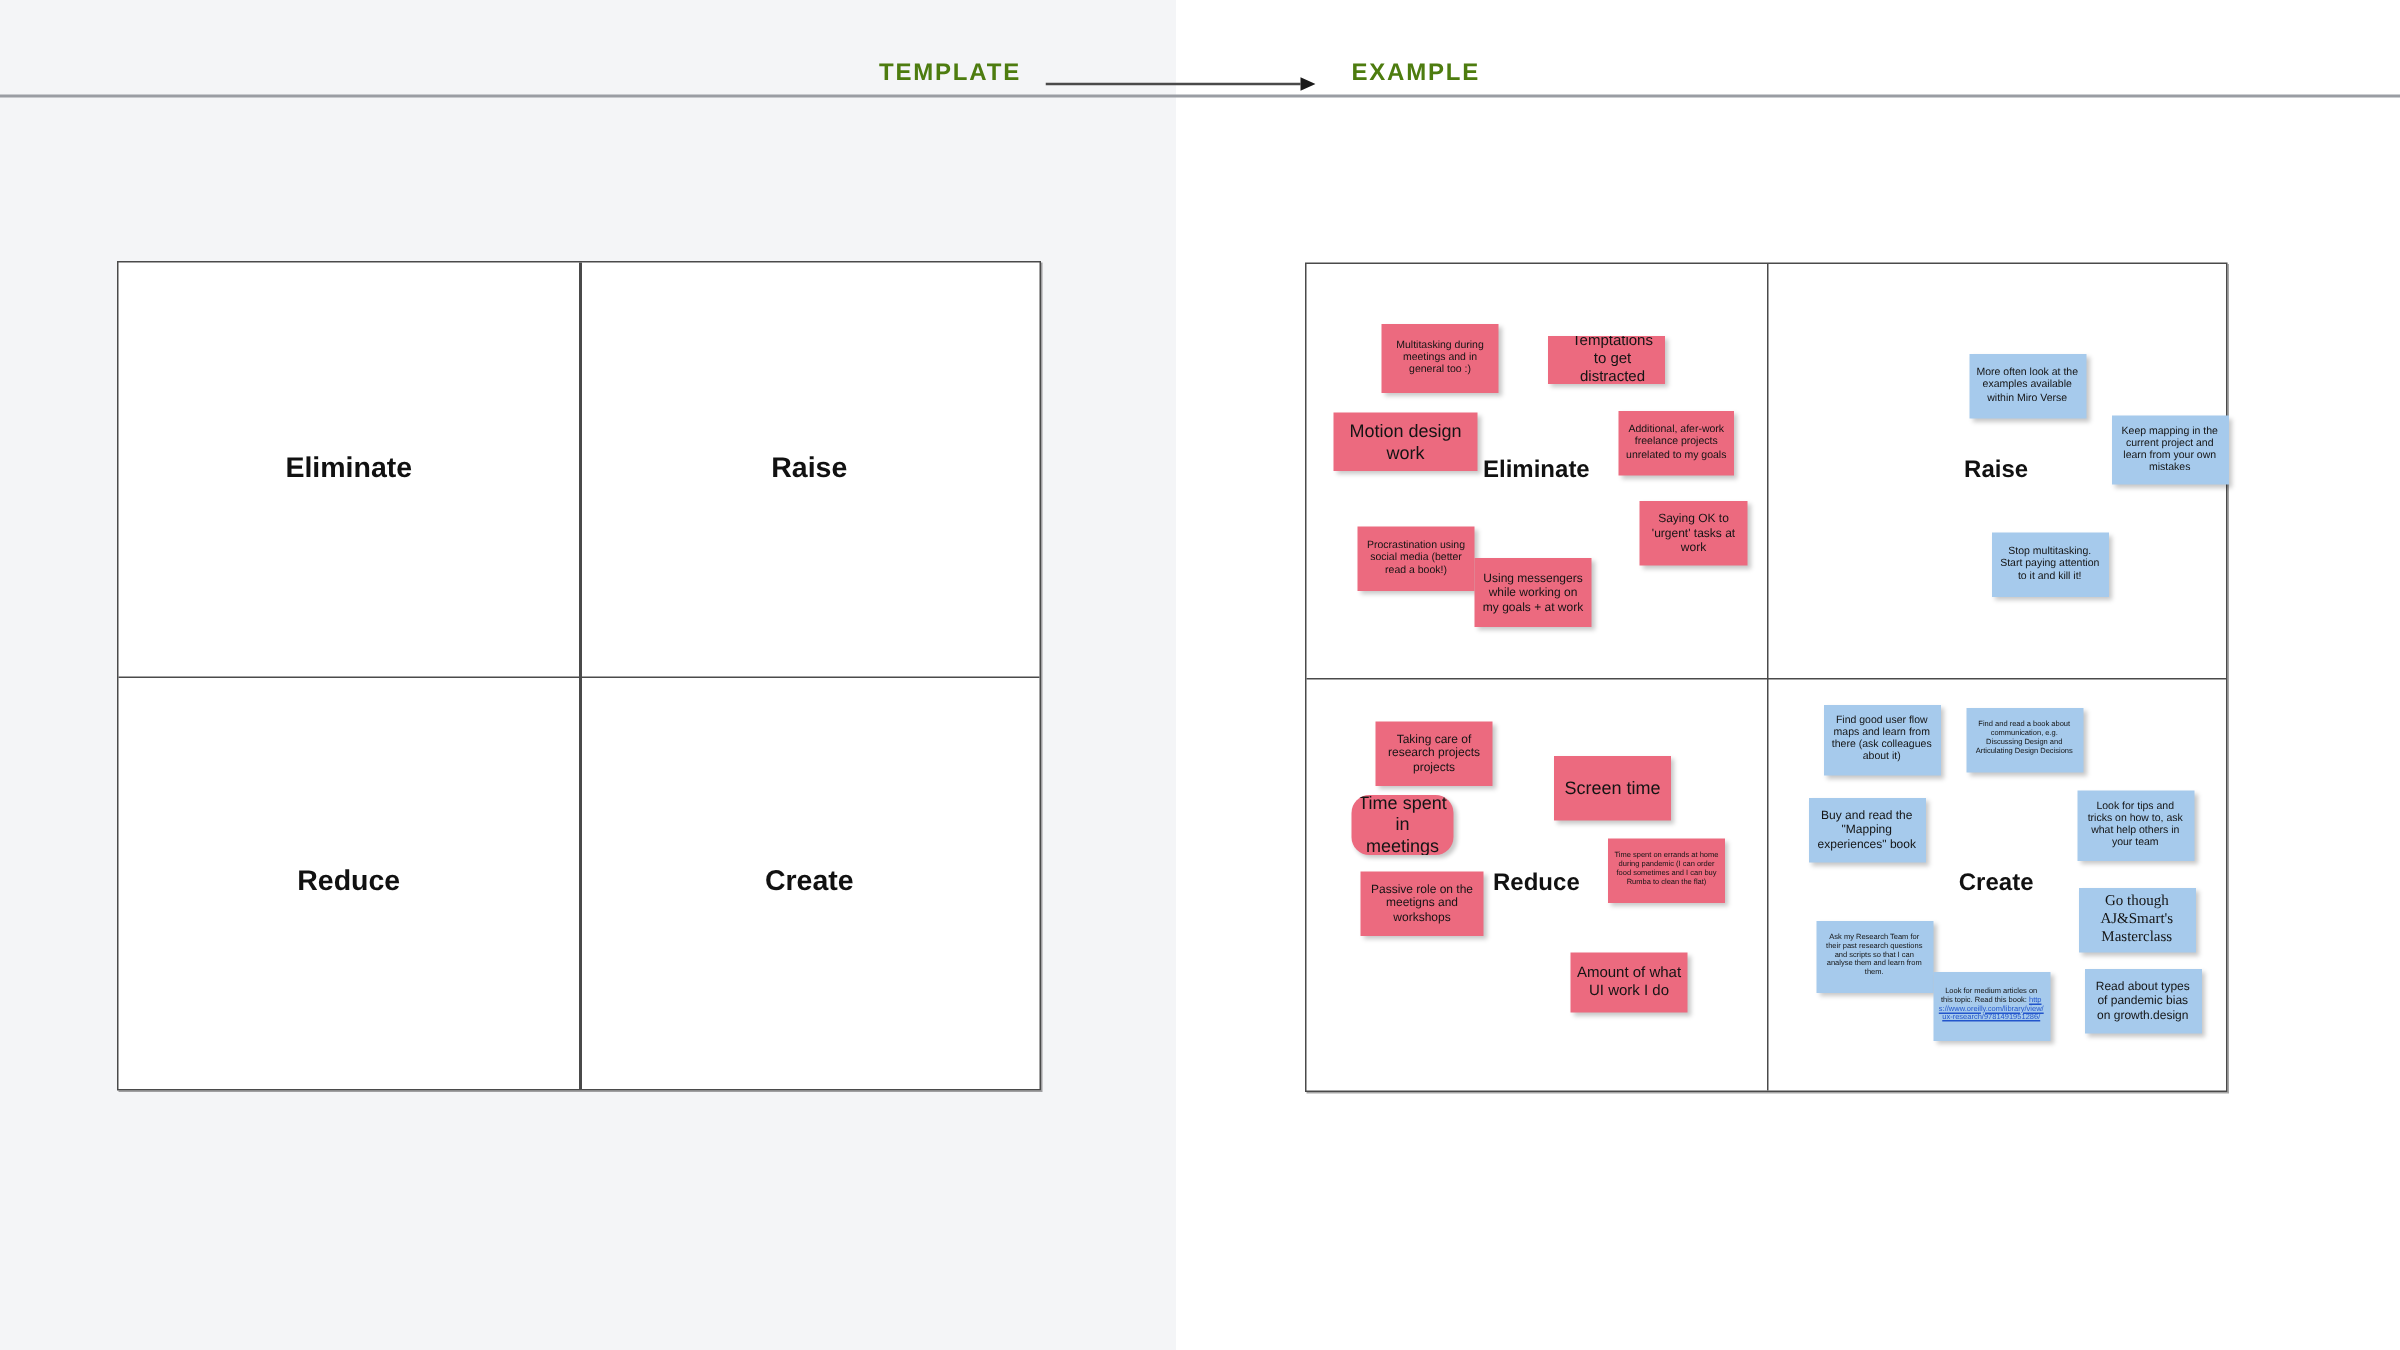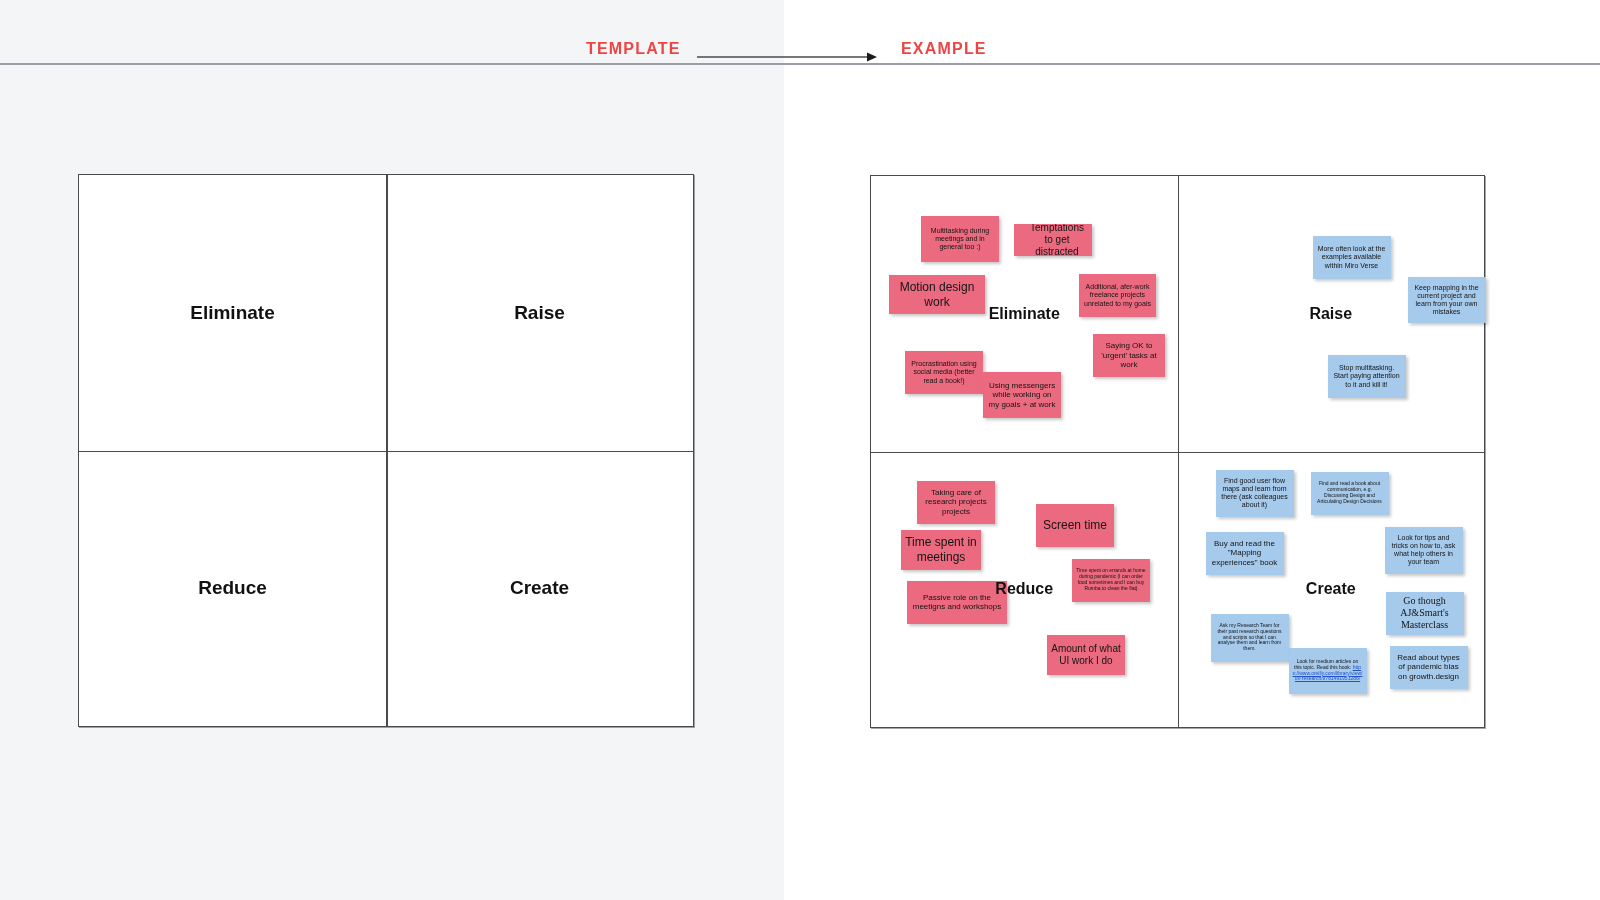--- a/index.html
+++ b/index.html
@@ -21,21 +21,21 @@
     background:#9a9da3;
   }
   
   #header{
     position:absolute;left:0;top:40px;width:1600px;height:42px;
     pointer-events:none;
   }
   .hdr-label{
     position:absolute;top:0;
     font-size:16px;font-weight:bold;letter-spacing:1.2px;
-    color:#ef4444;white-space:nowrap;
+    color:#4d7c0f;white-space:nowrap;
   }
   #tpl-label{left:586px;}
   #ex-label{left:901px;}
   #arrow-wrap{position:absolute;left:697px;top:9px;width:180px;height:12px;}
 
   
   .board{
     position:absolute;
     background:#ffffff;
     border:1.5px solid #4a4a4a;
@@ -136,21 +136,21 @@
 
 <div class="board" id="example-board">
   <div class="vline"></div>
   <div class="hline"></div>
 
   <div class="ex-quad" id="eq-eliminate">
     <div class="quad-title">Eliminate</div>
   <div class="note pink" style="left: 50px; top: 40px; width: 78px; height: 46px; font-size: 7px;">
         <span class="txt">Multitasking during meetings and in general too :)</span>
       </div>
-      <div class="note pink" style="left: 143px; top: 48px; width: 78px; height: 32px; font-size: 10px; padding-left: 12px;">
+      <div class="note pink" style="left: 161px; top: 48px; width: 78px; height: 32px; font-size: 10px; padding-left: 12px;">
         <span class="txt">Temptations to get distracted</span>
       </div>
       <div class="note pink" style="left: 18px; top: 99px; width: 96px; height: 39px; font-size: 12px;">
         <span class="txt">Motion design work</span>
       </div>
       <div class="note pink" style="left: 208px; top: 98px; width: 77px; height: 43px; font-size: 7px;">
         <span class="txt">Additional, afer-work freelance projects unrelated to my goals</span>
       </div>
       <div class="note pink" style="left: 222px; top: 158px; width: 72px; height: 43px; font-size: 8px;">
         <span class="txt">Saying OK to 'urgent' tasks at work</span>
@@ -175,24 +175,24 @@
       </div>
     </div>
   <div class="ex-quad" id="eq-reduce">
     <div class="quad-title">Reduce</div>
   <div class="note pink" style="left: 46px; top: 29px; width: 78px; height: 43px; font-size: 8px;">
         <span class="txt">Taking care of research projects projects</span>
       </div>
       <div class="note pink" style="left: 133px; top: 52px; width: 78px; height: 43px; font-size: 12px; margin-left: 32px;">
         <span class="txt">Screen time</span>
       </div>
-      <div class="note pink" style="left: 30px; top: 78px; width: 80px; height: 40px; font-size: 12px;">
+      <div class="note pink" style="left: 30px; top: 78px; width: 68px; height: 40px; font-size: 12px; border-radius: 12px;">
         <span class="txt">Time spent in meetings</span>
       </div>
-      <div class="note pink" style="left: 36px; top: 129px; width: 100px; height: 43px; font-size: 8px;">
+      <div class="note pink" style="left: 36px; top: 129px; width: 82px; height: 43px; font-size: 8px;">
         <span class="txt">Passive role on the meetigns and workshops</span>
       </div>
       <div class="note pink" style="left: 201px; top: 107px; width: 78px; height: 43px; font-size: 5px;">
         <span class="txt">Time spent on errands at home during pandemic (I can order food sometimes and I can buy Rumba to clean the flat)</span>
       </div>
       <div class="note pink" style="left: 176px; top: 183px; width: 78px; height: 40px; font-size: 10px;">
         <span class="txt">Amount of what UI work I do</span>
       </div>
     </div>
   <div class="ex-quad" id="eq-create">

